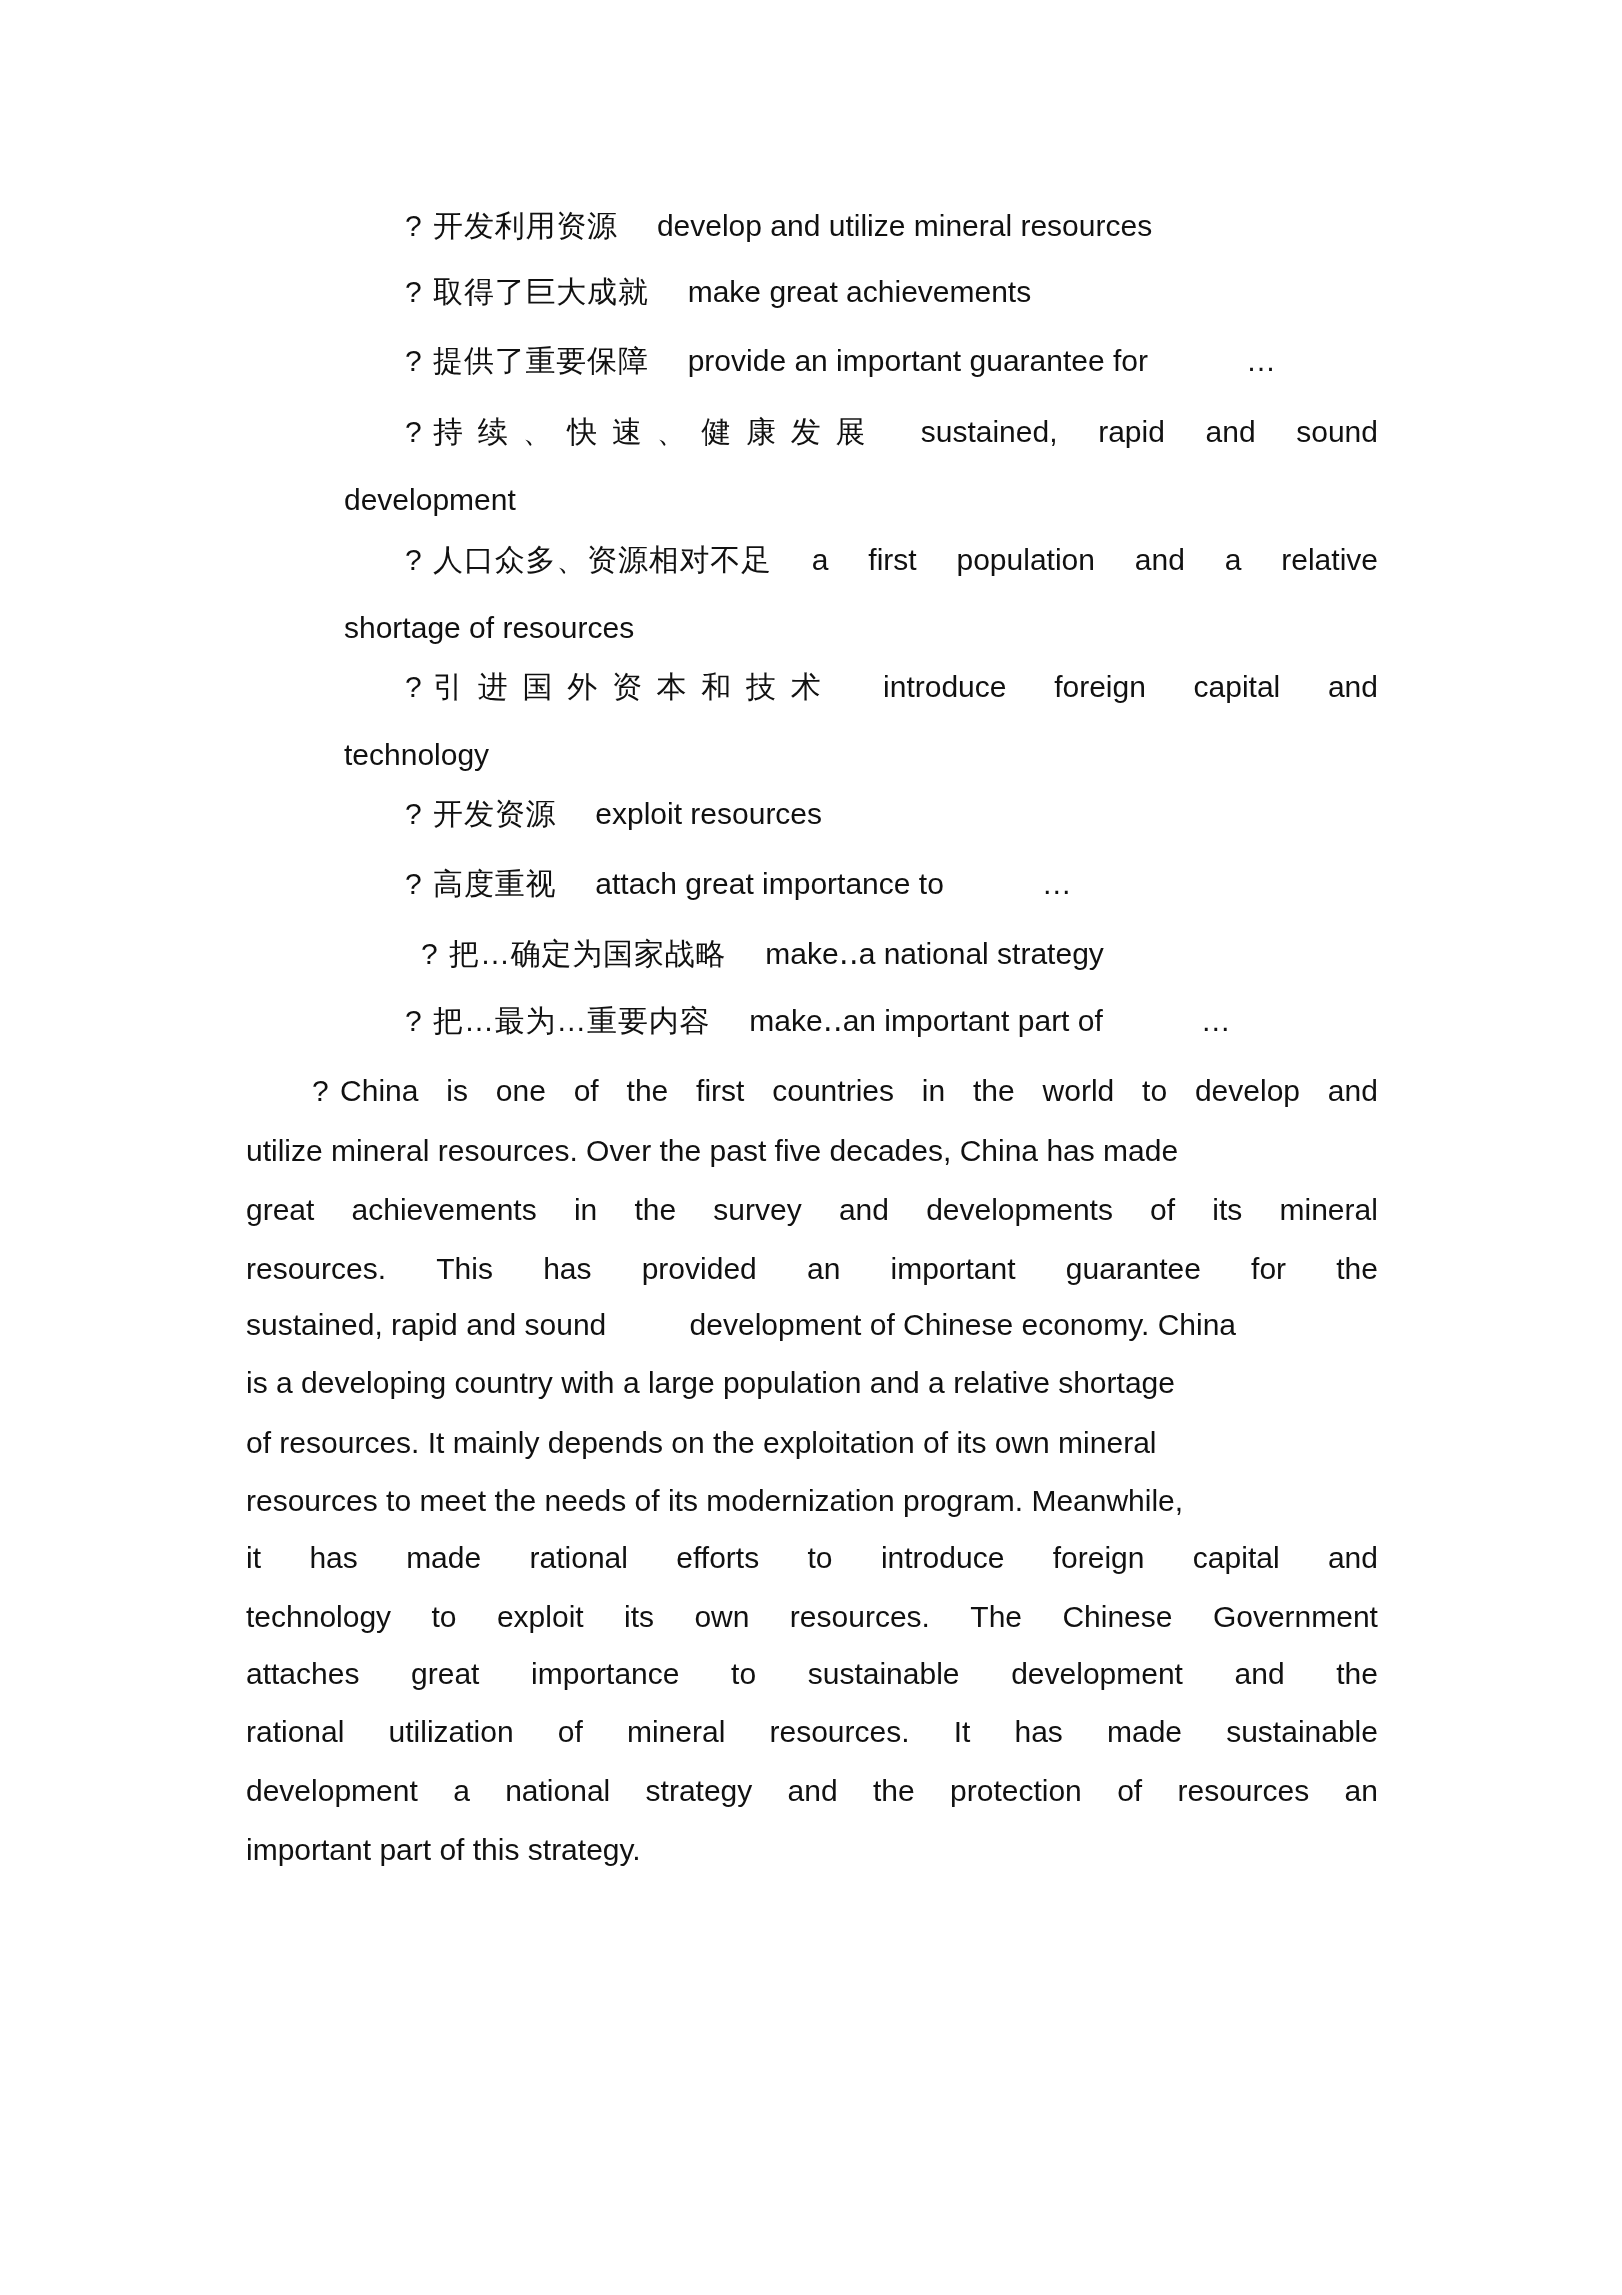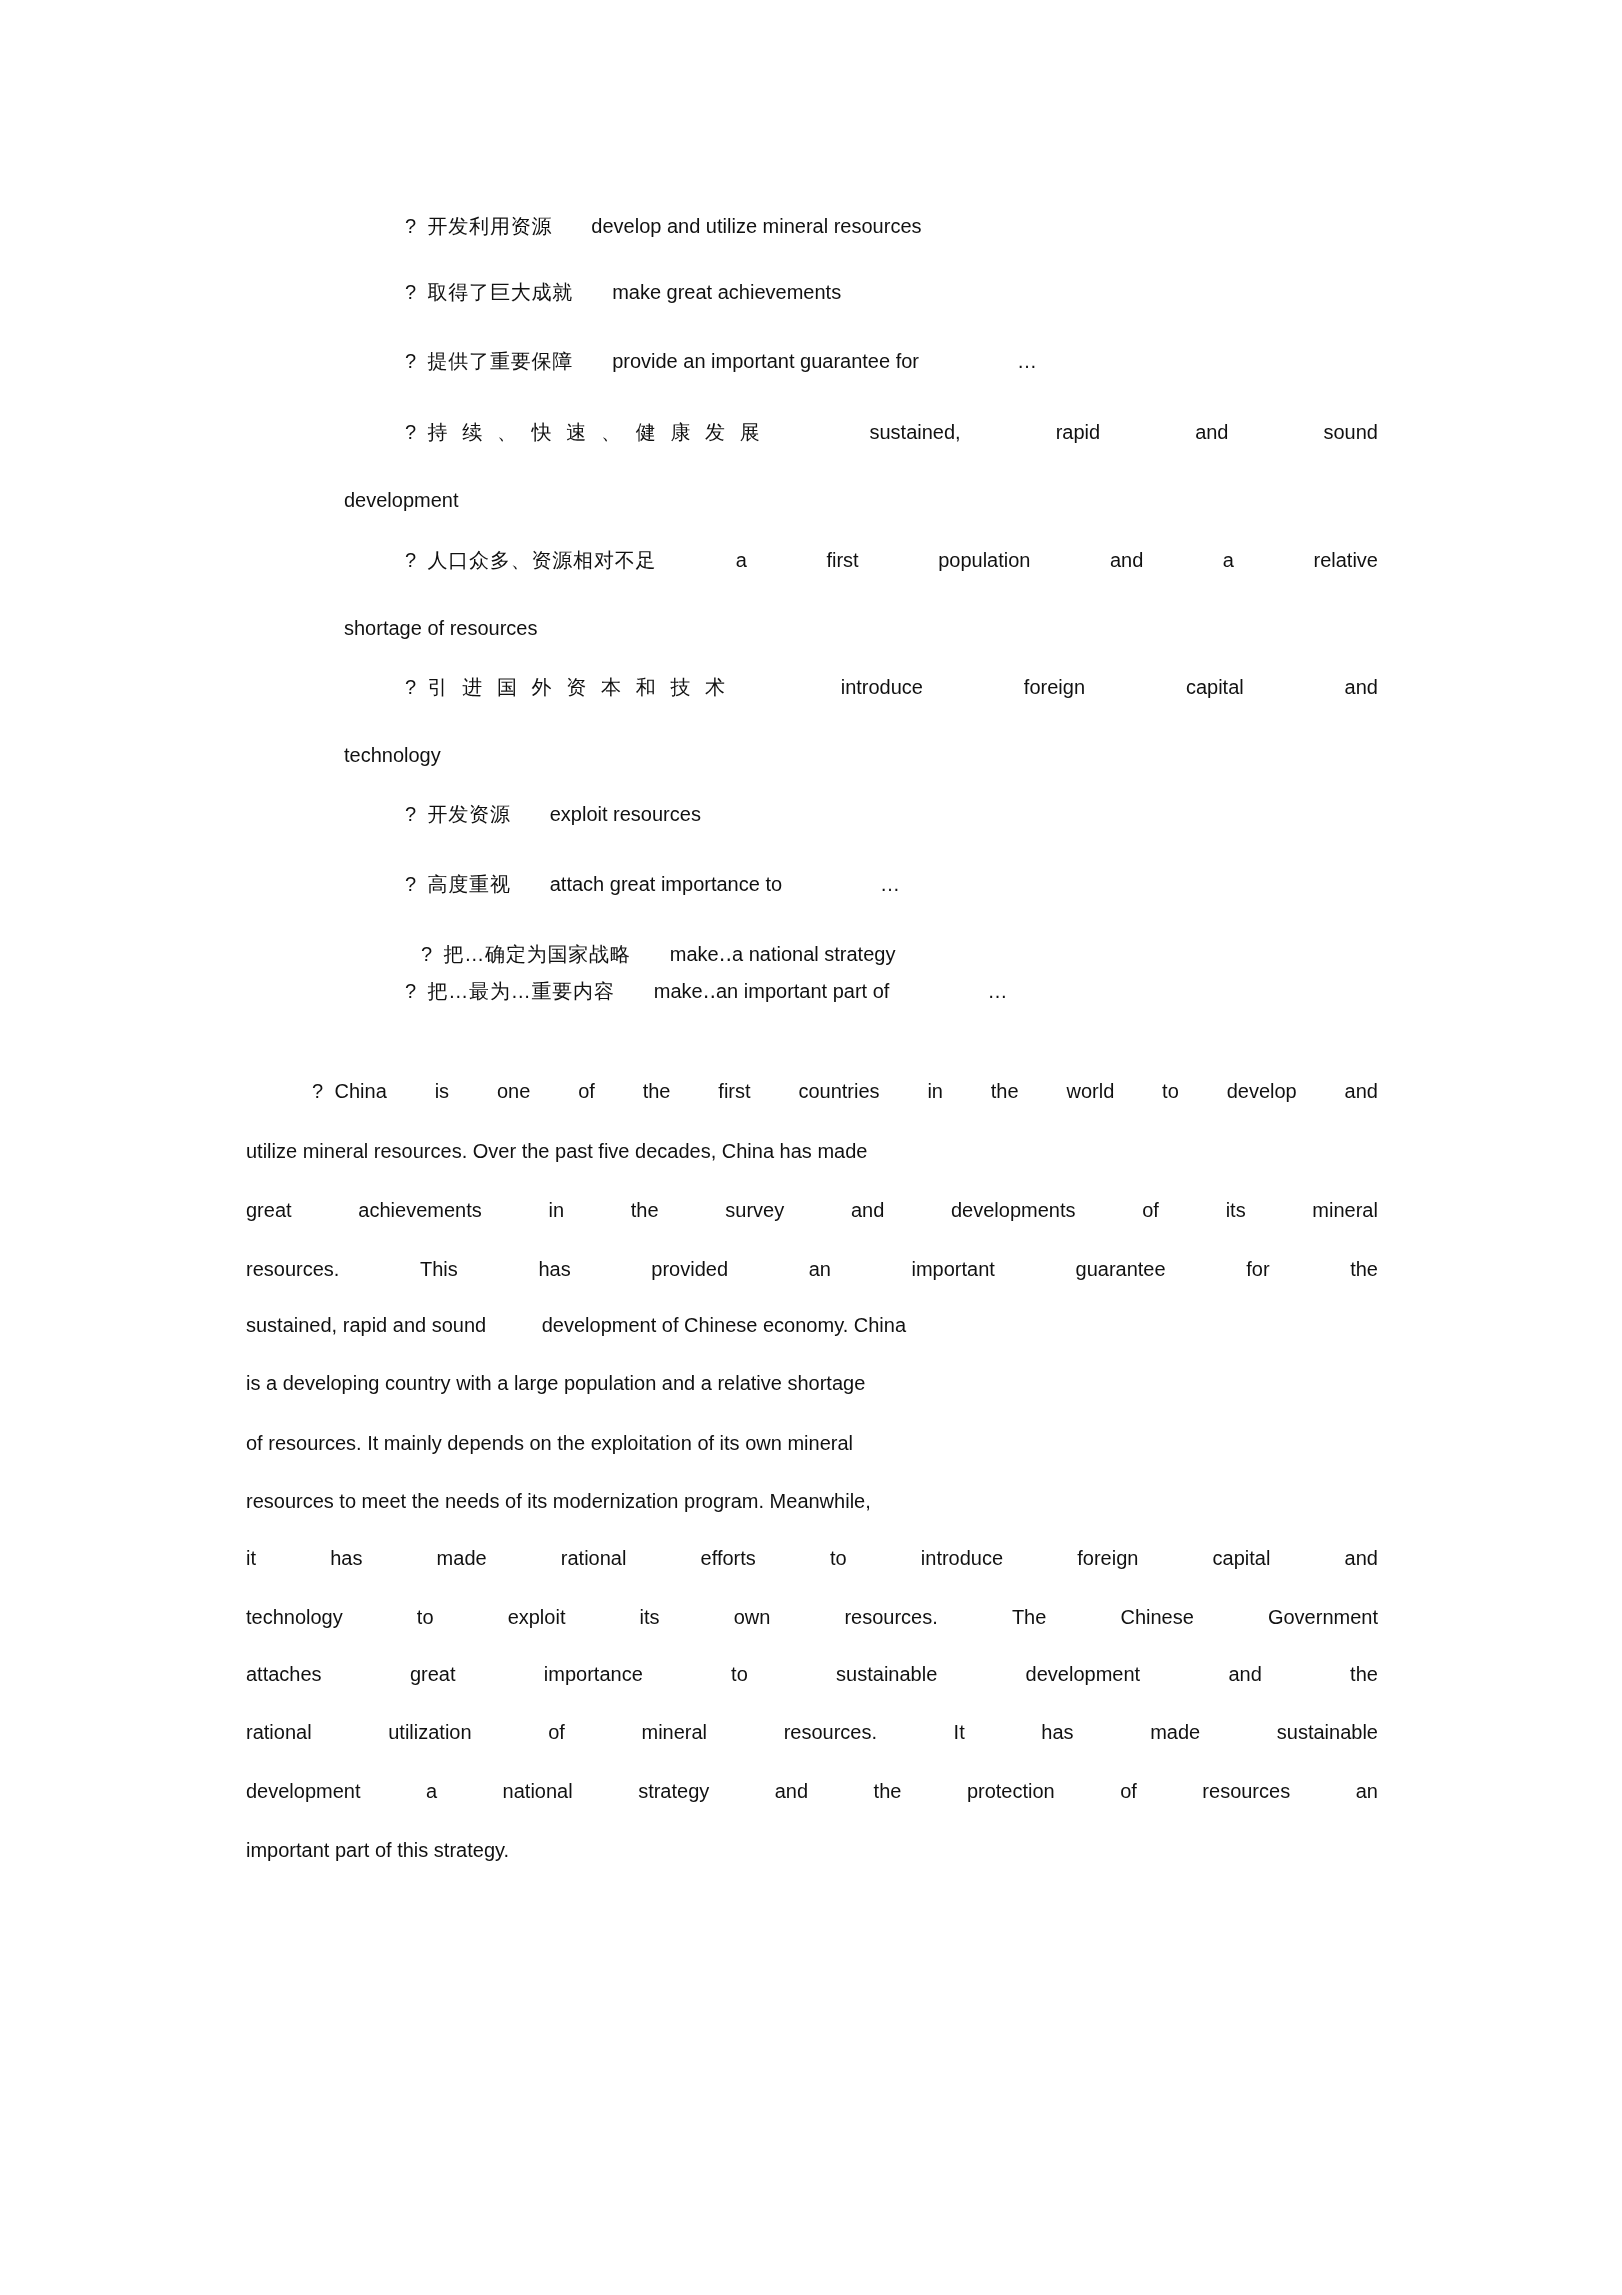--- a/index.html
+++ b/index.html
@@ -1,18 +1,18 @@
 <!DOCTYPE html>
 <html style="font-size:13px"><head>
 <meta charset="utf-8">
 <style>
   html, body { margin: 0; padding: 0; background: #ffffff; }
   body { width: 1622px; height: 2295px; position: relative; overflow: hidden;
          font-family: "Liberation Sans", "DejaVu Sans", sans-serif; color: #111; }
-  .line { position: absolute; font-size: 20px; line-height: 36px; white-space: nowrap; }
+  .line { position: absolute; font-size: 30px; line-height: 36px; white-space: nowrap; }
   .just { display: flex; justify-content: space-between; }
   .q { margin-right: 11.4px; }
   .zh { letter-spacing: 0.8px; }
   .zh-spaced { letter-spacing: 14.7px; }
   .gap { display: inline-block; }
 </style>
 </head>
 <body>
 
 <div id="doc">
@@ -41,21 +41,21 @@
       <span><span class="q">?</span><span class="zh-spaced">引进国外资本和技术</span></span>
       <span>introduce</span>
       <span>foreign</span>
       <span>capital</span>
       <span>and</span>
     </div>
     <div class="line" style="top: 737px; left: 344px;"><span>technology</span></div>
     <div class="line" style="top: 796px; left: 405px;"><span class="q">?</span><span class="zh">开发资源</span><span class="gap" style="width: 39px;"></span><span>exploit resources</span></div>
     <div class="line" style="top: 866px; left: 405px;"><span class="q">?</span><span class="zh">高度重视</span><span class="gap" style="width: 39px;"></span><span>attach great importance to</span><span class="gap" style="width: 98px;"></span><span>…</span></div>
     <div class="line" style="top: 936px; left: 405px; margin-left: 16px;"><span class="q">?</span><span class="zh">把…确定为国家战略</span><span class="gap" style="width: 39px;"></span><span>make‥a national strategy</span></div>
-    <div class="line" style="top: 973px; left: 405px;"><span class="q">?</span><span class="zh">把…最为…重要内容</span><span class="gap" style="width: 39px;"></span><span>make‥an important part of</span><span class="gap" style="width: 98px;"></span><span>…</span></div>
+    <div class="line" style="top: 1003px; left: 405px;"><span class="q">?</span><span class="zh">把…最为…重要内容</span><span class="gap" style="width: 39px;"></span><span>make‥an important part of</span><span class="gap" style="width: 98px;"></span><span>…</span></div>
     <div class="line just" style="top: 1073px; left: 312px; width: 1066px;">
       <span><span class="q">?</span>China</span>
       <span>is</span>
       <span>one</span>
       <span>of</span>
       <span>the</span>
       <span>first</span>
       <span>countries</span>
       <span>in</span>
       <span>the</span>

